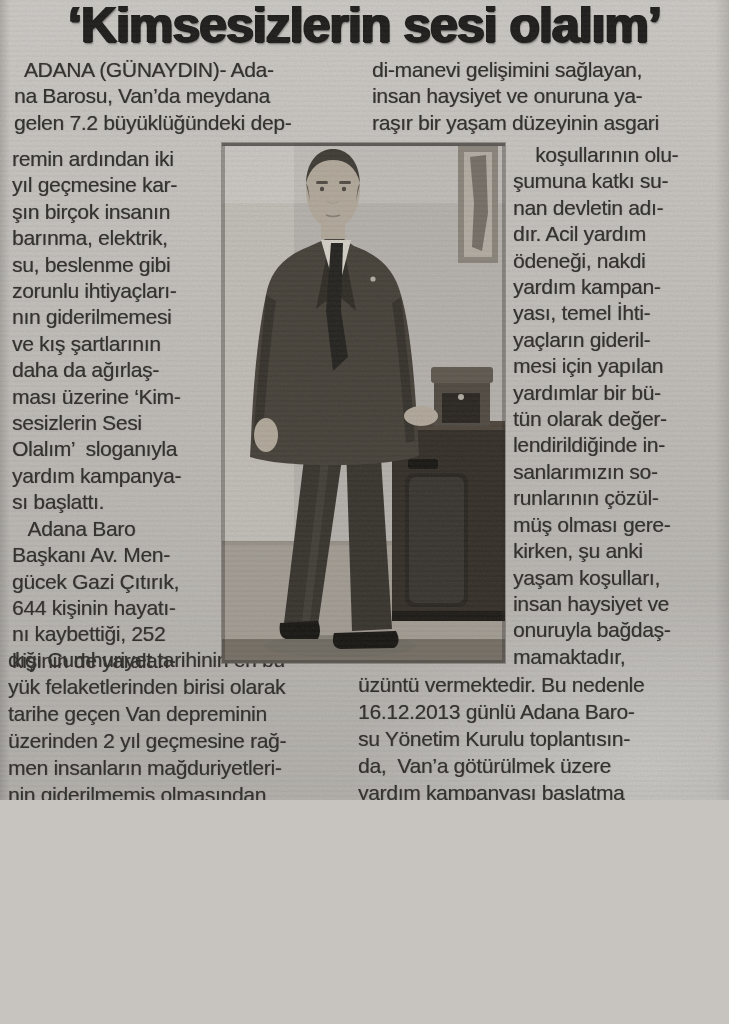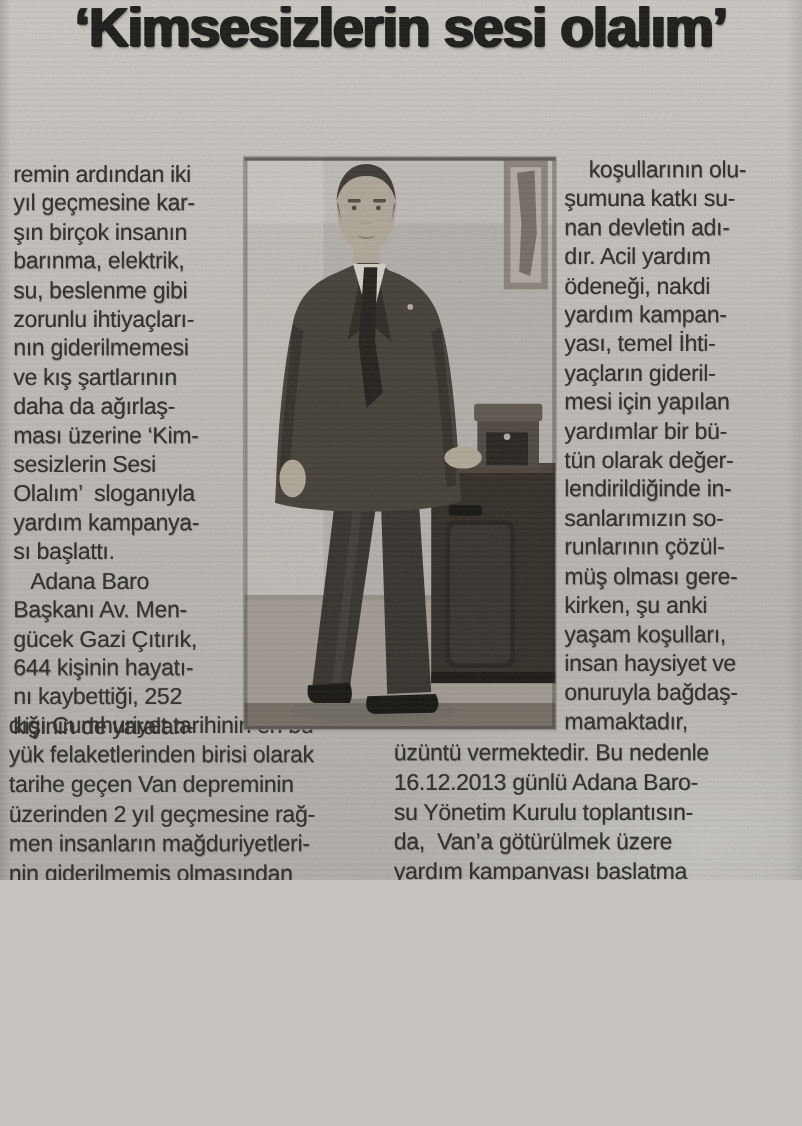--- a/index.html
+++ b/index.html
@@ -60,20 +60,23 @@
   .fFrA{fill:var(--ph-frame-art,#6a645c)} .fShoe{fill:var(--ph-shoe,#171511)}
   .fShadow{fill:var(--ph-shadow,#6e6960)}
 </style>
 </head>
 <body>
 
 <div class="page">
 
   <h1 class="headline">‘Kimsesizlerin sesi olalım’</h1>
 
+  <p class="tb lw1">  ADANA (GÜNAYDIN)- Ada-
+na Barosu, Van’da meydana
+gelen 7.2 büyüklüğündeki dep-</p>
   <p class="tb ln">remin ardından iki
 yıl geçmesine kar-
 şın birçok insanın
 barınma, elektrik,
 su, beslenme gibi
 zorunlu ihtiyaçları-
 nın giderilmemesi
 ve kış şartlarının
 daha da ağırlaş-
 ması üzerine ‘Kim-
@@ -94,20 +97,23 @@
 men insanların mağduriyetleri-
 nin giderilmemiş olmasından
 dolayı büyük üzüntü duyduğu-
 nu söyledi.
    Av. Çıtırık, şunları söyledi:
 “Türkiye Cumhuriyeti Anayasa-
 sı’nın 2. maddesine göre :laik,
 sosyal – hukuk devletidir. Sos-
 yal Devlet; birey-yurttaşın mad-</p>
 
+  <p class="tb rw1">di-manevi gelişimini sağlayan,
+insan haysiyet ve onuruna ya-
+raşır bir yaşam düzeyinin asgari</p>
   <p class="tb rn">    koşullarının olu-
 şumuna katkı su-
 nan devletin adı-
 dır. Acil yardım
 ödeneği, nakdi
 yardım kampan-
 yası, temel İhti-
 yaçların gideril-
 mesi için yapılan
 yardımlar bir bü-

